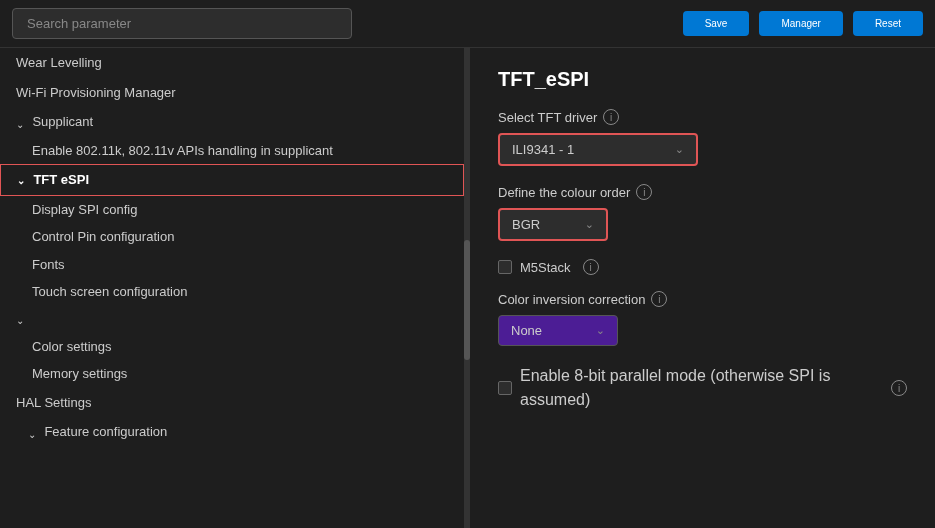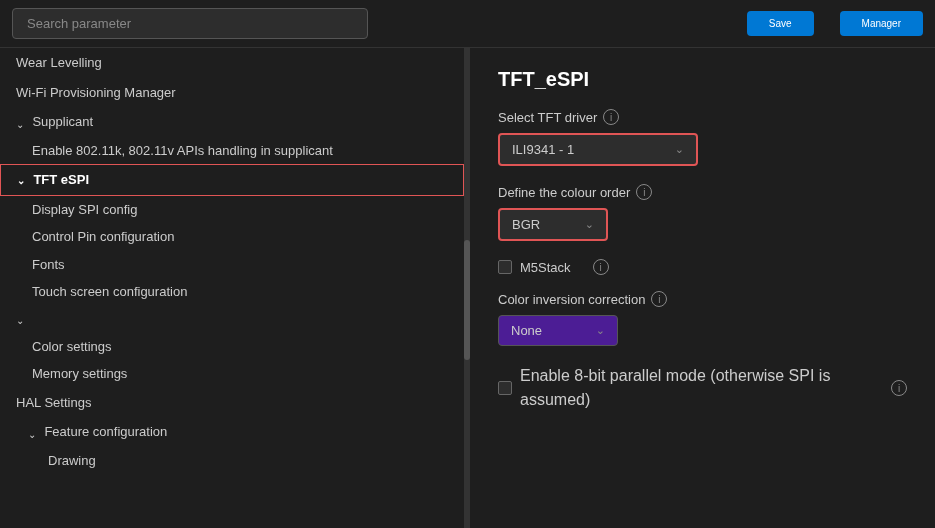--- a/index.html
+++ b/index.html
@@ -12,21 +12,21 @@
       height: 528px;
       overflow: hidden;
       display: flex;
       flex-direction: column;
     }
     .top-bar {
       display: flex;
       align-items: center;
       padding: 8px 12px;
       background: #1e1e1e;
-      gap: 26px;
+      gap: 10px;
       border-bottom: 1px solid #333;
     }
     .search-box {
       flex: 1;
       max-width: 400px;
       background: #2d2d2d;
       border: 1px solid #555;
       border-radius: 4px;
       padding: 7px 14px;
       color: #888;
@@ -187,21 +187,21 @@
       border: 1px solid #666;
       background: #2d2d2d;
       border-radius: 2px;
       flex-shrink: 0;
     }
     .checkbox-label {
       font-size: 13px;
       color: #cccccc;
       display: flex;
       align-items: center;
-      gap: 22px;
+      gap: 12px;
       justify-content: center;
     }
     .multi-line-label {
       font-size: 16px;
       color: #cccccc;
       line-height: 1.5;
     }
     .sidebar-wrap {
       display: flex;
       width: 470px;
@@ -212,20 +212,21 @@
     }
   </style>
 </head>
 <body>
 
 <div class="top-bar">
   <input class="search-box" type="text" placeholder="Search parameter" style="">
   <div class="spacer"></div>
   <button class="btn btn-save">Save</button>
   <button class="btn btn-discard">Manager</button>
+  <button class="btn btn-reset">Reset</button>
 </div>
 
 <div class="main-content">
 
   <div class="sidebar-wrap">
     <div class="sidebar-list">
 
       <div class="sidebar-item">
         <span>Wear Levelling</span>
       </div>
@@ -278,23 +279,20 @@
 
       <div class="sidebar-item">
         <span>HAL Settings</span>
       </div>
 
       <div class="sidebar-item" style="padding-left:28px;">
         <span class="chevron">⌄</span>
         <span>Feature configuration</span>
       </div>
 
-      <div class="sidebar-child" style="padding-left:48px;">
-        <span>Drawing</span>
-      </div>
 
 
     </div>
 
     <div class="scrollbar-track">
       <div class="scrollbar-thumb"></div>
     </div>
   </div>
 
   <div class="right-panel">

